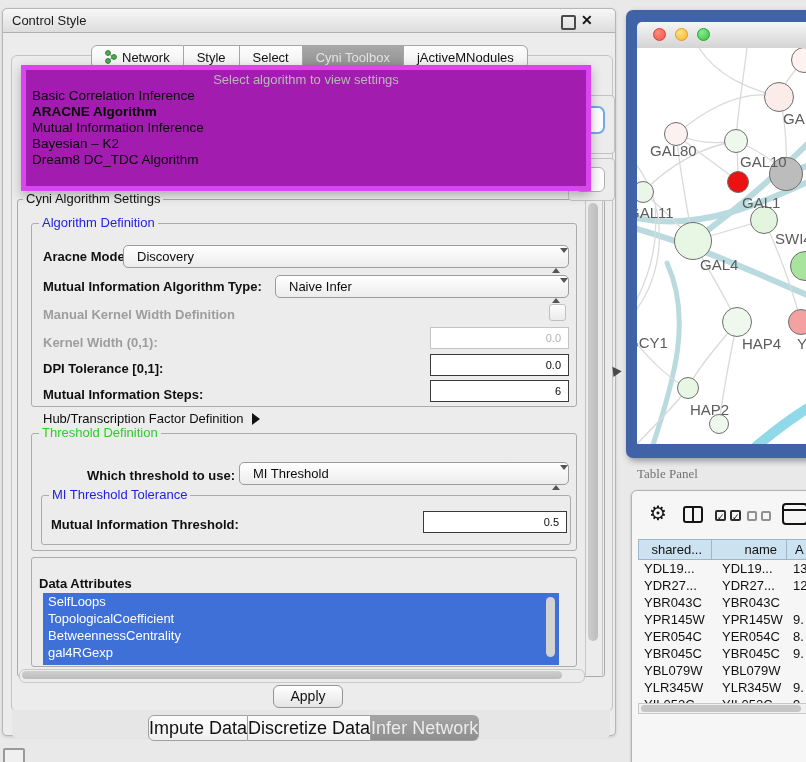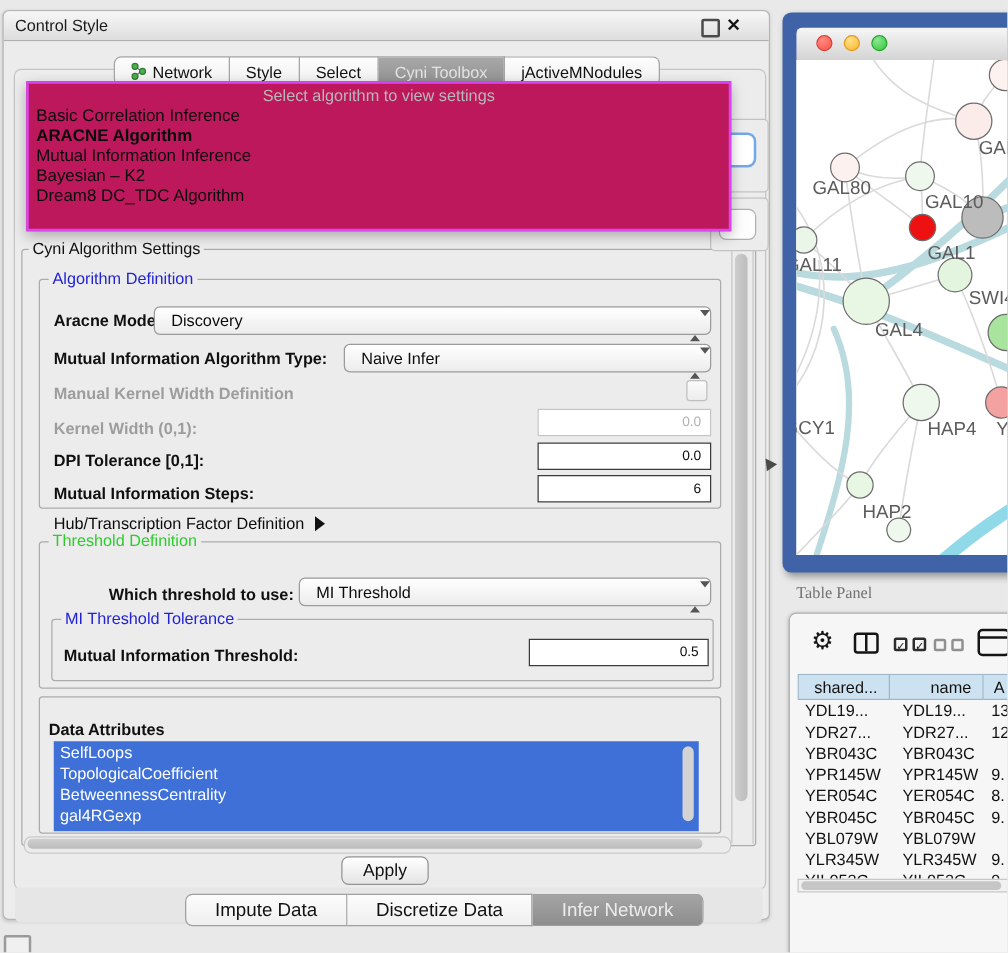--- a/index.html
+++ b/index.html
@@ -21,22 +21,22 @@
   
   #cp-tabs{position:absolute;left:88px;top:36px;height:22px;display:flex;z-index:30;}
   .tab{height:22px;padding:0 13px;background:linear-gradient(#fdfdfd,#f0f0f0);border:1px solid #a6a6a6;
        border-left:none;font-size:13px;color:#111;display:flex;align-items:center;gap:5px;white-space:nowrap;}
   .tab.first{border-left:1px solid #a6a6a6;border-radius:6px 0 0 6px;}
   .tab.last{border-radius:0 6px 6px 0;}
   .tab.sel{background:linear-gradient(#a8a8a8,#909090);color:#e3e3e3;}
   .net-ico{width:12px;height:14px;display:inline-block;}
 
   
-  #popup{position:absolute;left:18px;top:56px;width:560px;height:116px;background:#be185d;
-      border:2px solid #d946ef;box-shadow:0 4px 10px rgba(0,0,0,.28);z-index:40;}
+  #popup{position:absolute;left:18px;top:56px;width:560px;height:116px;background:#a21caf;
+      border:5px solid #d946ef;box-shadow:0 4px 10px rgba(0,0,0,.28);z-index:40;}
   #popup-header{height:16px;padding-top:2px;text-align:center;color:#b8b8b8;font-size:13px;}
   .pitem{height:16px;line-height:16px;padding-left:6px;font-size:13.5px;color:#0a0a0a;white-space:nowrap;}
   .pitem.bold{font-weight:bold;}
 
   
   .frag{position:absolute;border:1px solid #c2c2c2;border-radius:4px;background:#ececec;z-index:5;}
   #frag-combo-focused{position:absolute;left:572px;top:97px;width:30px;height:28px;background:#fff;
       border:2px solid #74a7e8;border-radius:7px;z-index:6;box-sizing:border-box;}
   #frag-combo2{position:absolute;left:572px;top:158px;width:30px;height:25px;background:#fdfdfd;
       border:1px solid #b0b0b0;border-radius:6px;z-index:6;box-sizing:border-box;}
@@ -78,22 +78,22 @@
 
   #hub-row{position:absolute;left:40px;top:402px;font-size:13px;color:#0c0c0c;display:flex;align-items:center;gap:9px;}
   .tri-right{width:0;height:0;border-top:6px solid transparent;border-bottom:6px solid transparent;border-left:8px solid #111;}
   .tri-down{display:inline-block;width:0;height:0;border-left:6px solid transparent;border-right:6px solid transparent;
       border-top:8px solid #111;vertical-align:middle;margin-left:6px;}
 
   #apply{position:absolute;left:270px;top:676px;width:70px;height:23px;border:1px solid #959595;border-radius:6px;
       background:linear-gradient(#ffffff,#e4e4e4);font-size:14px;text-align:center;line-height:21px;box-sizing:border-box;}
 
   #btabs{position:absolute;left:145px;top:706px;height:24px;display:flex;z-index:30;}
-  .btab{height:24px;padding:0 23px;background:linear-gradient(#fcfcfc,#efefef);border:1px solid #a0a0a0;border-left:none;
-      font-size:15px;display:flex;align-items:center;white-space:nowrap;}
+  .btab{height:24px;padding:0 0;background:linear-gradient(#fcfcfc,#efefef);border:1px solid #a0a0a0;border-left:none;
+      font-size:18px;display:flex;align-items:center;white-space:nowrap;}
   .btab.first{border-left:1px solid #a0a0a0;border-radius:6px 0 0 6px;}
   .btab.last{border-radius:0 6px 6px 0;}
   .btab.sel{background:linear-gradient(#a4a4a4,#8e8e8e);color:#ececec;}
 
   #cp-bottomstrip{position:absolute;left:9px;top:701px;width:598px;height:28px;background:#e6e6e6;border-radius:0 0 5px 5px;}
 
   
   #nw{position:absolute;left:626px;top:10px;width:190px;height:448px;background:#3f63a6;border-radius:7px;
       box-shadow:2px 3px 6px rgba(0,0,0,.35);}
   #nw-titlebar{position:absolute;left:11px;top:12px;width:179px;height:26px;background:linear-gradient(#f6f6f6,#d4d4d4);

